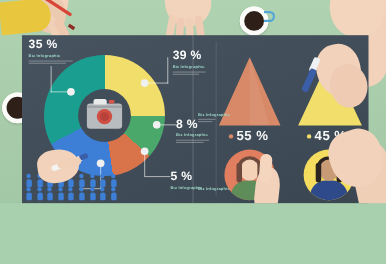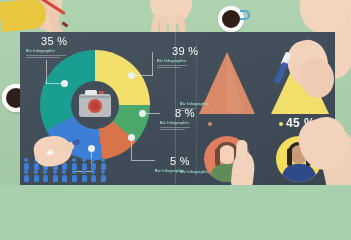--- a/index.html
+++ b/index.html
@@ -81,21 +81,21 @@
   
   .camera{position:absolute;left:79px;top:94px;width:32px;height:23px;background:#b9bcbe;border-radius:3px;}
   .camera-top{position:absolute;left:85px;top:90px;width:12px;height:5px;background:#e9eaea;border-radius:2px 2px 0 0;}
   .camera-flash{position:absolute;left:99px;top:91px;width:5px;height:3px;background:#d8534a;border-radius:1px;}
   .camera-lens{position:absolute;left:88px;top:99px;width:14px;height:14px;border-radius:50%;background:#cf4f44;}
   .camera-lens-in{position:absolute;left:91px;top:102px;width:8px;height:8px;border-radius:50%;background:#b8413a;}
   .camera-band{position:absolute;left:79px;top:96px;width:32px;height:2px;background:#9ea2a5;}
 
   
   .callout{position:absolute;color:#f2f4f3;}
-  .pct{font-size:11px;font-weight:normal;letter-spacing:.3px;line-height:11px;color:#fbfcfb;margin-left:15px;}
+  .pct{font-size:11px;font-weight:bold;letter-spacing:.3px;line-height:11px;color:#fbfcfb;}
   .sub{font-size:3.6px;font-weight:bold;color:#9fd9c9;margin-top:2px;letter-spacing:.2px;}
   .lines{margin-top:1.5px;}
   .lines i{display:block;height:1px;background:rgba(255,255,255,.30);margin-bottom:1.2px;}
 
   .leader{position:absolute;background:rgba(255,255,255,.55);}
   .dot{position:absolute;width:7px;height:7px;border-radius:50%;background:#eef1f0;}
 
   
   .tri{position:absolute;width:0;height:0;}
   .tri-orange{left:199px;top:52px;border-left:28px solid transparent;border-right:28px solid transparent;border-bottom:62px solid #d88968;}
@@ -295,20 +295,21 @@
         <div class="p-head" style="background: rgb(61, 127, 214);"></div>
         <div class="p-body" style="background: rgb(61, 127, 214);"></div>
       </div>
     </div>
 
   <div class="tri tri-orange"></div>
   <div class="tri-orange-hl"></div>
   <div class="tri tri-yellow"></div>
 
   <div class="bullet" style="left:208px;top:122px;background:#d88968;"></div>
+  <div class="tri-label" style="left:215px;top:116px;">55 %</div>
 
   <div class="bullet" style="left:279px;top:122px;background:#f2de6a;"></div>
   <div class="tri-label" style="left:286px;top:116px;">45 %</div>
 
   <div class="skin hand-r-pen"></div>
   <div class="skin2 hand-r-pen2"></div>
   <div class="bluepen-cap"></div>
   <div class="bluepen"></div>
 
   <div class="ava ava-f">

